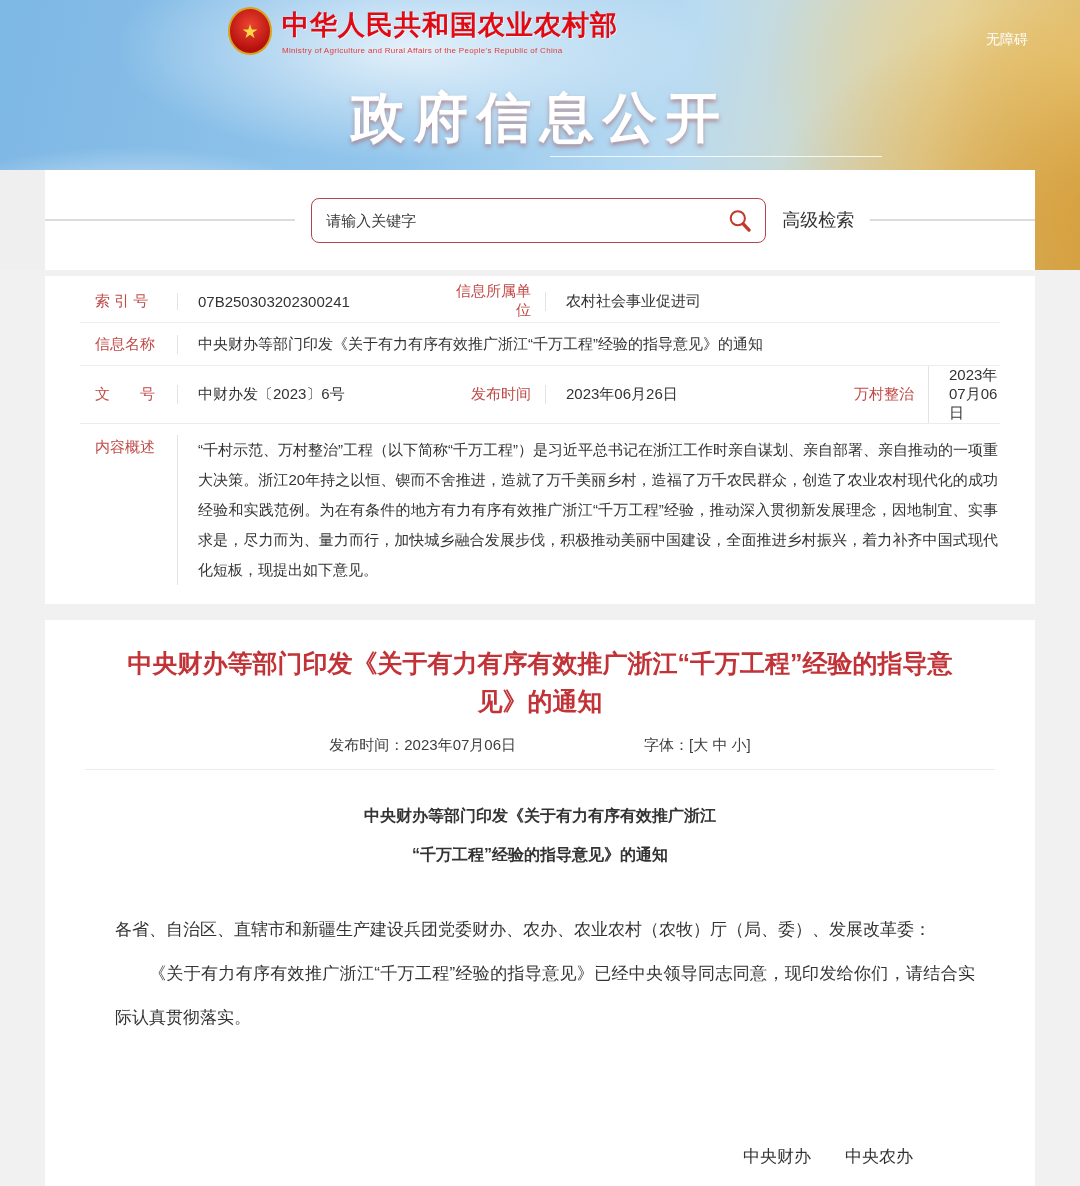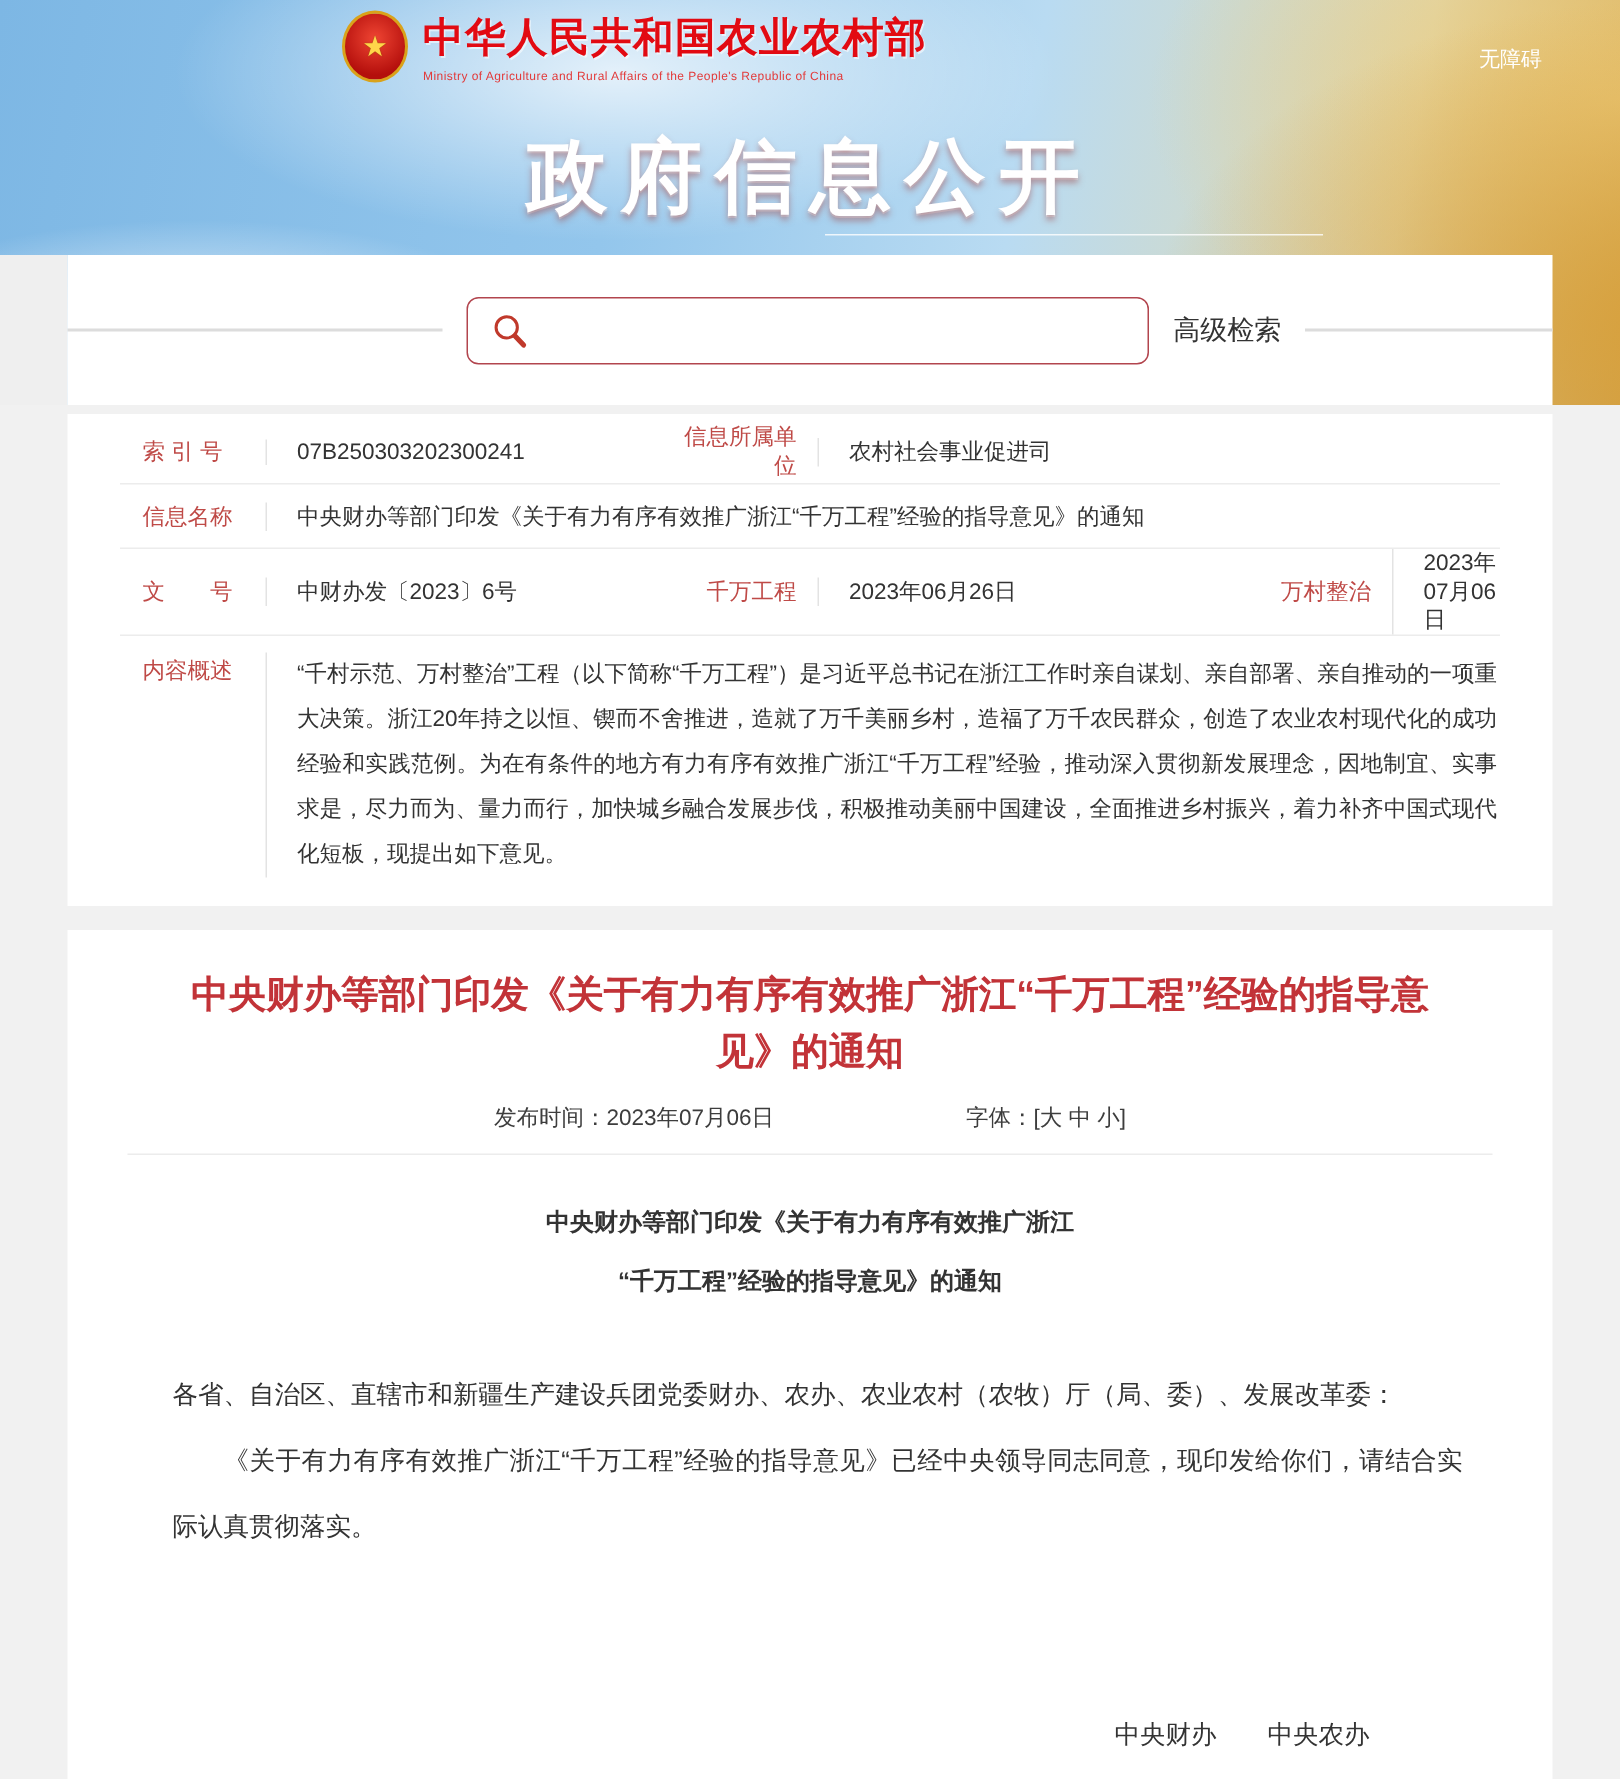--- a/index.html
+++ b/index.html
@@ -101,20 +101,21 @@
   <div class="access">无障碍</div>
   <div class="gov-title">政府信息公开</div>
   <div class="title-underline"></div>
 </div>
 
 <div class="page">
 
   <div class="card search-card">
     <div class="hline hline-left"></div>
     <div class="search-box">
+      <input type="text" placeholder="请输入关键字" style="">
       <svg class="mag" viewBox="0 0 24 24">
         <circle cx="10.5" cy="10" r="6.3" fill="none" stroke="#c0392b" stroke-width="1.8"></circle>
         <line x1="15.3" y1="15" x2="20.5" y2="20.5" stroke="#c0392b" stroke-width="3" stroke-linecap="round"></line>
       </svg>
     </div>
     <div class="adv">高级检索</div>
     <div class="hline hline-right"></div>
   </div>
 
   <div class="card meta-card">
@@ -133,21 +134,21 @@
         <span class="mlabel">信息名称</span>
         <span class="mval">中央财办等部门印发《关于有力有序有效推广浙江“千万工程”经验的指导意见》的通知</span>
       </div>
     </div>
     <div class="mrow">
       <div class="pair pair1">
         <span class="mlabel">文　　号</span>
         <span class="mval">中财办发〔2023〕6号</span>
       </div>
       <div class="pair pair2">
-        <span class="mlabel-r">千万工程</span>
+        <span class="mlabel-r">发布时间</span>
         <span class="mval">2023年06月26日</span>
       </div>
       <div class="pair pair3">
         <span class="mlabel-r3">万村整治</span>
         <span class="mval">2023年07月06日</span>
       </div>
     </div>
     <div class="mrow">
       <div class="pair pairwide" style="align-items:stretch;">
         <span class="mlabel">内容概述</span>

